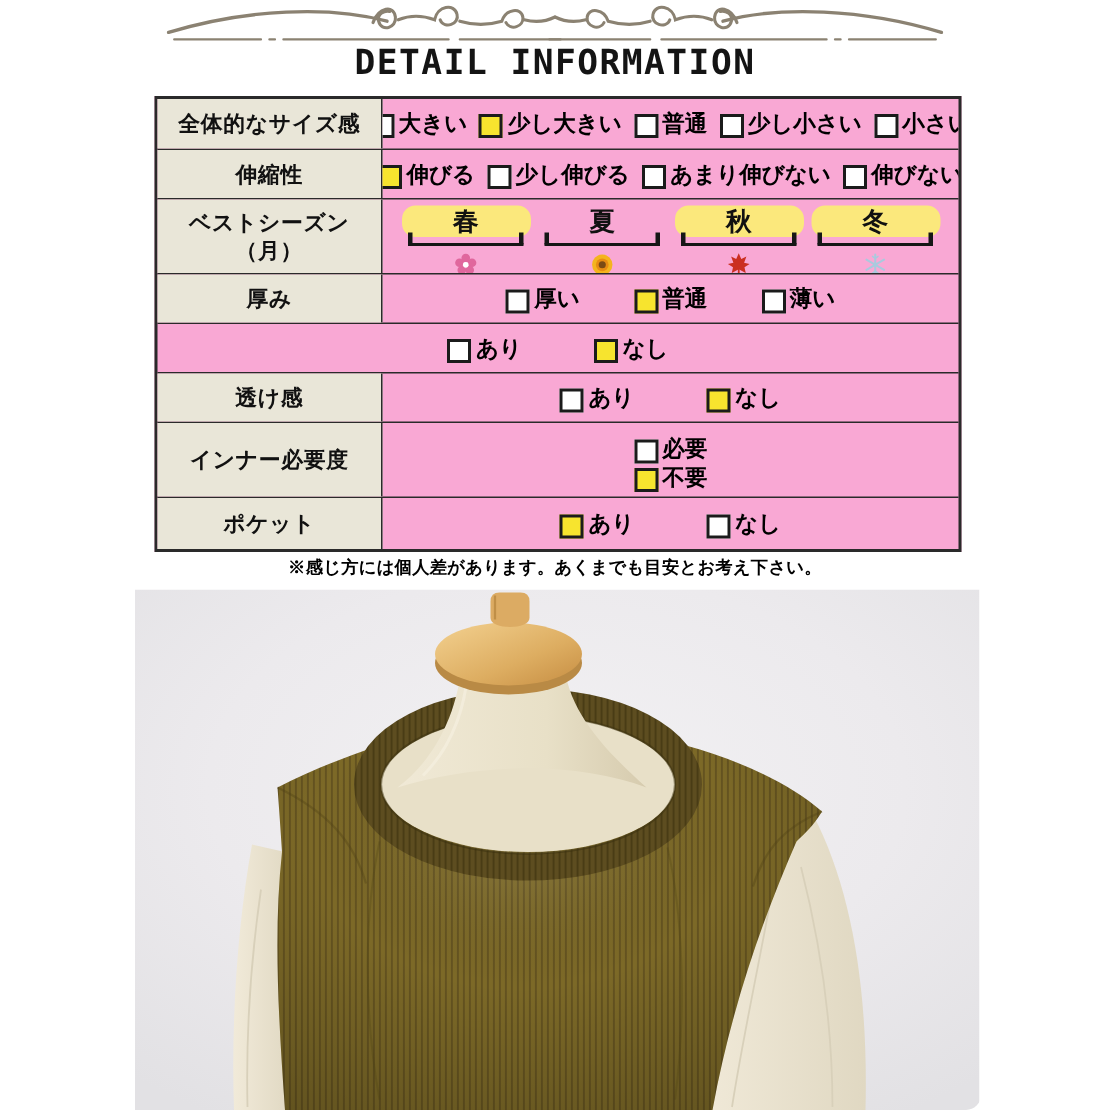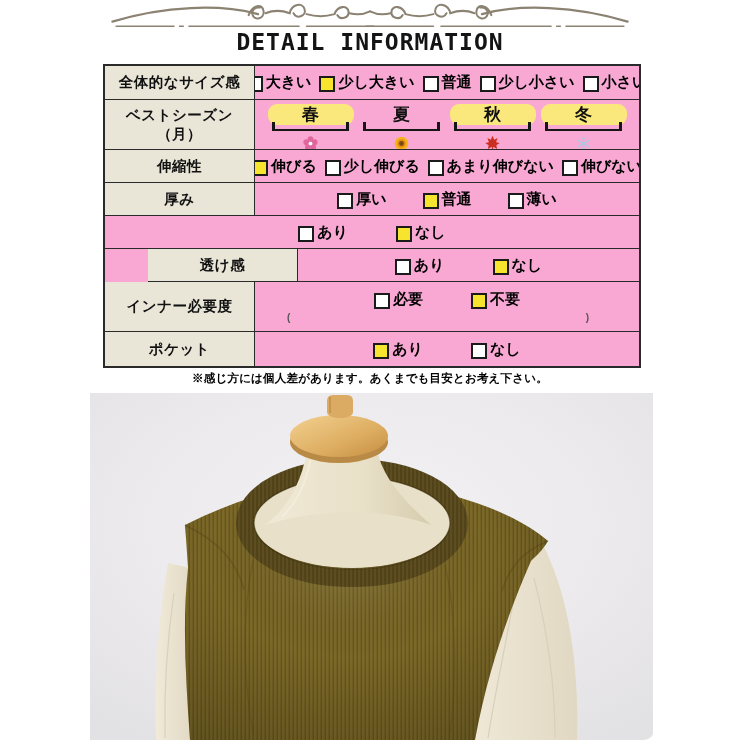--- a/index.html
+++ b/index.html
@@ -30,21 +30,21 @@
   .slabel{width:100%;text-align:center;font-weight:bold;font-size:17px;line-height:21px;height:21px;
           border-radius:9px;color:#111;}
   .season.hl .slabel{background:#fbe87c;}
   .bracket{width:90%;height:7px;border-bottom:2.5px solid #161616;position:relative;margin-top:-3px;}
   .bracket::before,.bracket::after{content:"";position:absolute;bottom:-1px;width:3px;height:8px;background:#161616;}
   .bracket::before{left:0;}
   .bracket::after{right:0;}
   .sicon{margin-top:4px;height:17px;line-height:0;}
   
   .note-col{flex-direction:column;justify-content:flex-start;}
-  .optline{display:flex;align-items:center;margin-top:8px;}
+  .optline{display:flex;align-items:center;margin-top:8px;flex-direction:column;}
   .noteline{width:100%;box-sizing:border-box;display:flex;justify-content:space-between;
             padding:3px 50px 0 32px;font-size:10px;font-weight:bold;color:#555;}
   .footnote{position:absolute;top:371px;left:103px;width:534px;text-align:center;
             font-size:11.5px;font-weight:bold;color:#000;letter-spacing:.2px;}
   .photo{position:absolute;left:90px;top:393px;width:563px;height:347px;}
 </style>
 </head>
 <body>
 
 <div class="page">
@@ -81,20 +81,43 @@
             <span class="cb"></span>
             <span>普通</span>
           </span>
           <span class="opt">
             <span class="cb"></span>
             <span>少し小さい</span>
           </span>
           <span class="opt">
             <span class="cb"></span>
             <span>小さい</span>
+          </span>
+        </div>
+      </div>
+      <div class="trow" style="height: 33px;">
+        <div class="lcell">
+          <span>伸縮性</span>
+        </div>
+        <div class="vcell dense">
+          <span class="opt">
+            <span class="cb on"></span>
+            <span>伸びる</span>
+          </span>
+          <span class="opt">
+            <span class="cb"></span>
+            <span>少し伸びる</span>
+          </span>
+          <span class="opt">
+            <span class="cb"></span>
+            <span>あまり伸びない</span>
+          </span>
+          <span class="opt">
+            <span class="cb"></span>
+            <span>伸びない</span>
           </span>
         </div>
       </div>
       <div class="trow" style="height: 50px;">
         <div class="lcell">
           <span>ベストシーズン（月）</span>
         </div>
         <div class="vcell seasons">
           <div class="season hl">
             <div class="slabel">春</div>
@@ -135,43 +158,20 @@
                   <path d="M10,2 L10,18 M3.1,6 L16.9,14 M3.1,14 L16.9,6"></path>
                   <path stroke-width="1.1" d="M10,5 L7.8,3.4 M10,5 L12.2,3.4 M10,15 L7.8,16.6 M10,15 L12.2,16.6"></path>
                 </g>
                 <circle cx="10" cy="10" r="1.6" fill="#a9cade"></circle>
               </svg></span>
           </div>
         </div>
       </div>
       <div class="trow" style="height: 33px;">
         <div class="lcell">
-          <span>伸縮性</span>
-        </div>
-        <div class="vcell dense">
-          <span class="opt">
-            <span class="cb on"></span>
-            <span>伸びる</span>
-          </span>
-          <span class="opt">
-            <span class="cb"></span>
-            <span>少し伸びる</span>
-          </span>
-          <span class="opt">
-            <span class="cb"></span>
-            <span>あまり伸びない</span>
-          </span>
-          <span class="opt">
-            <span class="cb"></span>
-            <span>伸びない</span>
-          </span>
-        </div>
-      </div>
-      <div class="trow" style="height: 33px;">
-        <div class="lcell">
           <span>厚み</span>
         </div>
         <div class="vcell mid">
           <span class="opt">
             <span class="cb"></span>
             <span>厚い</span>
           </span>
           <span class="opt">
             <span class="cb on"></span>
             <span>普通</span>
@@ -187,21 +187,21 @@
           <span class="opt">
             <span class="cb"></span>
             <span>あり</span>
           </span>
           <span class="opt">
             <span class="cb on"></span>
             <span>なし</span>
           </span>
         </div>
       </div>
-      <div class="trow" style="height: 33px; margin-left: 43px;">
+      <div class="trow" style="height: 33px;">
         <div class="lcell">
           <span>透け感</span>
         </div>
         <div class="vcell wide">
           <span class="opt">
             <span class="cb"></span>
             <span>あり</span>
           </span>
           <span class="opt">
             <span class="cb on"></span>

